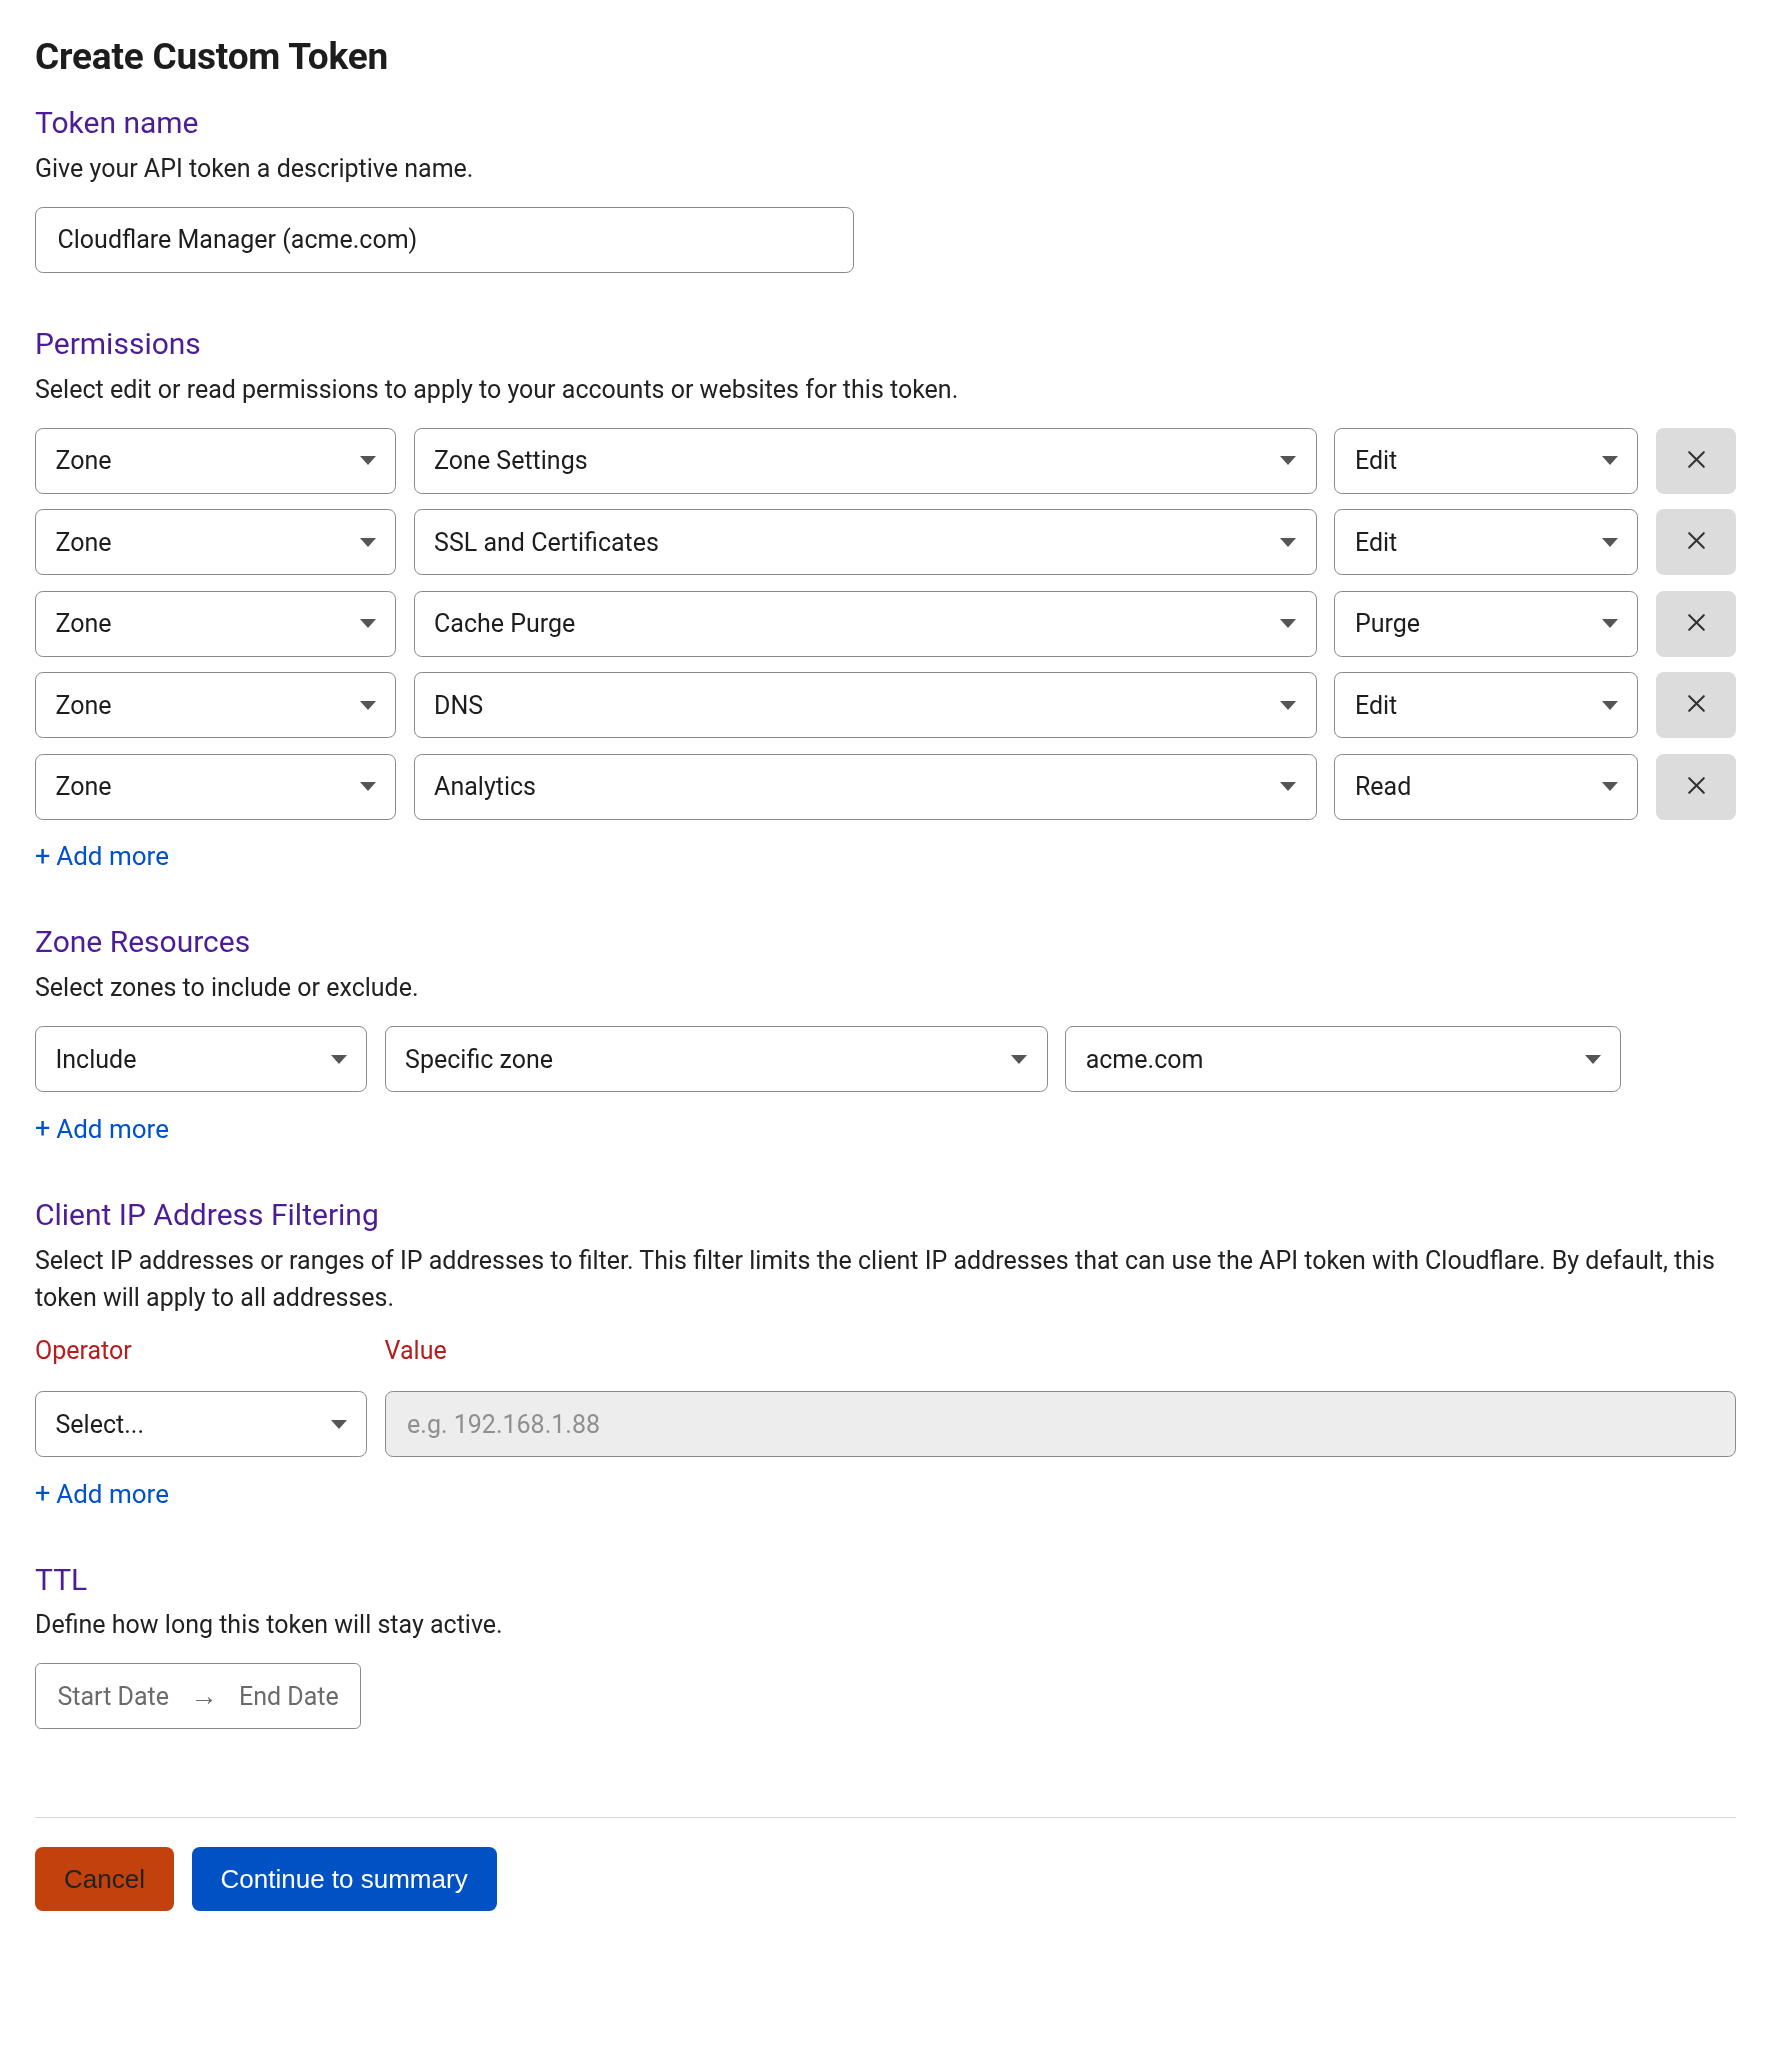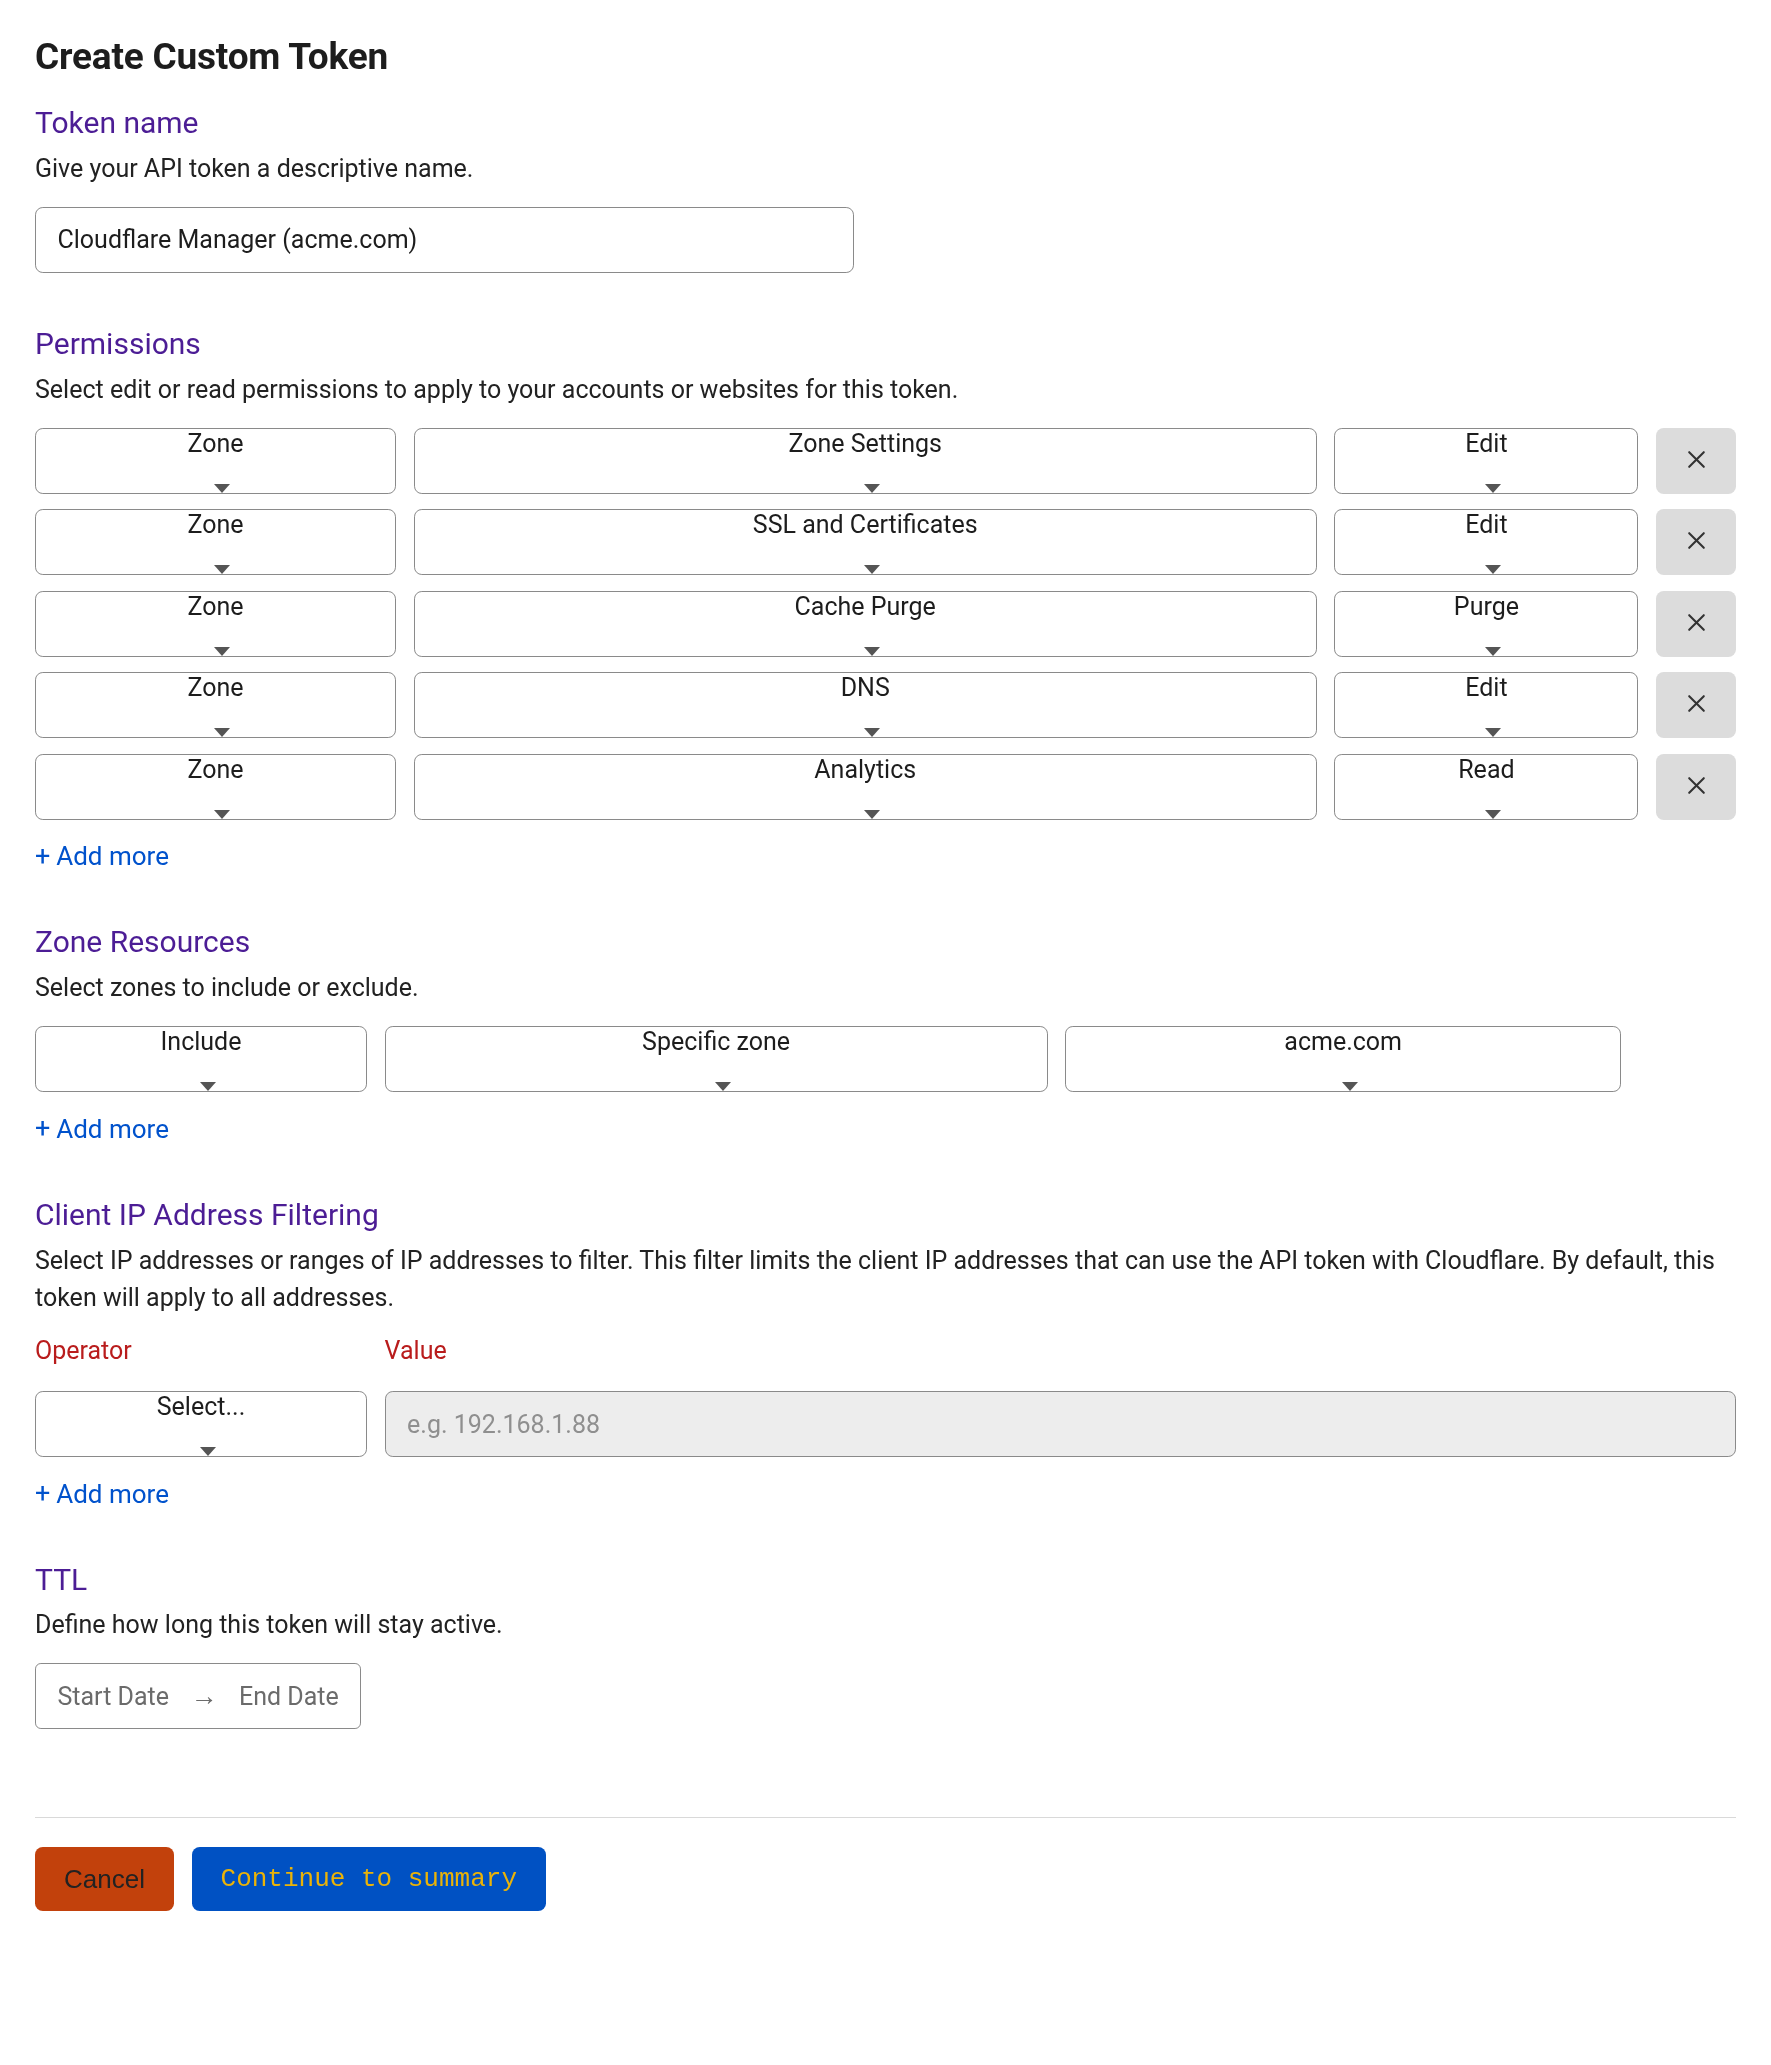--- a/index.html
+++ b/index.html
@@ -47,21 +47,21 @@
   .text-input input {
     border: none;
     outline: none;
     font-size: 25px;
     width: 100%;
     background: transparent;
     color: inherit;
     font-family: inherit;
   }
   .text-input input::placeholder { color: #8f8f8f; }
-  .select-box { justify-content: space-between; cursor: pointer; flex-direction: column; }
+  .select-box { justify-content: space-between; cursor: pointer; }
   .select-box .label { white-space: nowrap; overflow: hidden; text-overflow: ellipsis; }
   .caret {
     width: 0; height: 0;
     border-left: 8.8px solid transparent;
     border-right: 8.8px solid transparent;
     border-top: 9.8px solid #555;
     margin-left: 13.7px;
     flex-shrink: 0;
   }
   .row { display: flex; gap: 17.6px; margin-bottom: 15.6px; align-items: stretch; }
@@ -121,21 +121,21 @@
     height: 64px;
     padding: 0 29px;
     border-radius: 7.8px;
     font-size: 26px;
     border: none;
     cursor: pointer;
     display: inline-flex;
     align-items: center;
   }
   .btn-secondary { background: #c2410c; color: #222; }
-  .btn-primary { background: #0051c3; color: #eab308; font-family: Liberation Mono, monospace; }
+  .btn-primary { background: #0051c3; color: #ffffff; }
   .token-name-input { width: 819px; }
 </style>
 </head>
 <body>
 
 <h1 class="page-title">Create Custom Token</h1>
 
 <div class="section">
   <div class="section-heading">Token name</div>
   <div class="section-desc">Give your API token a descriptive name.</div>

